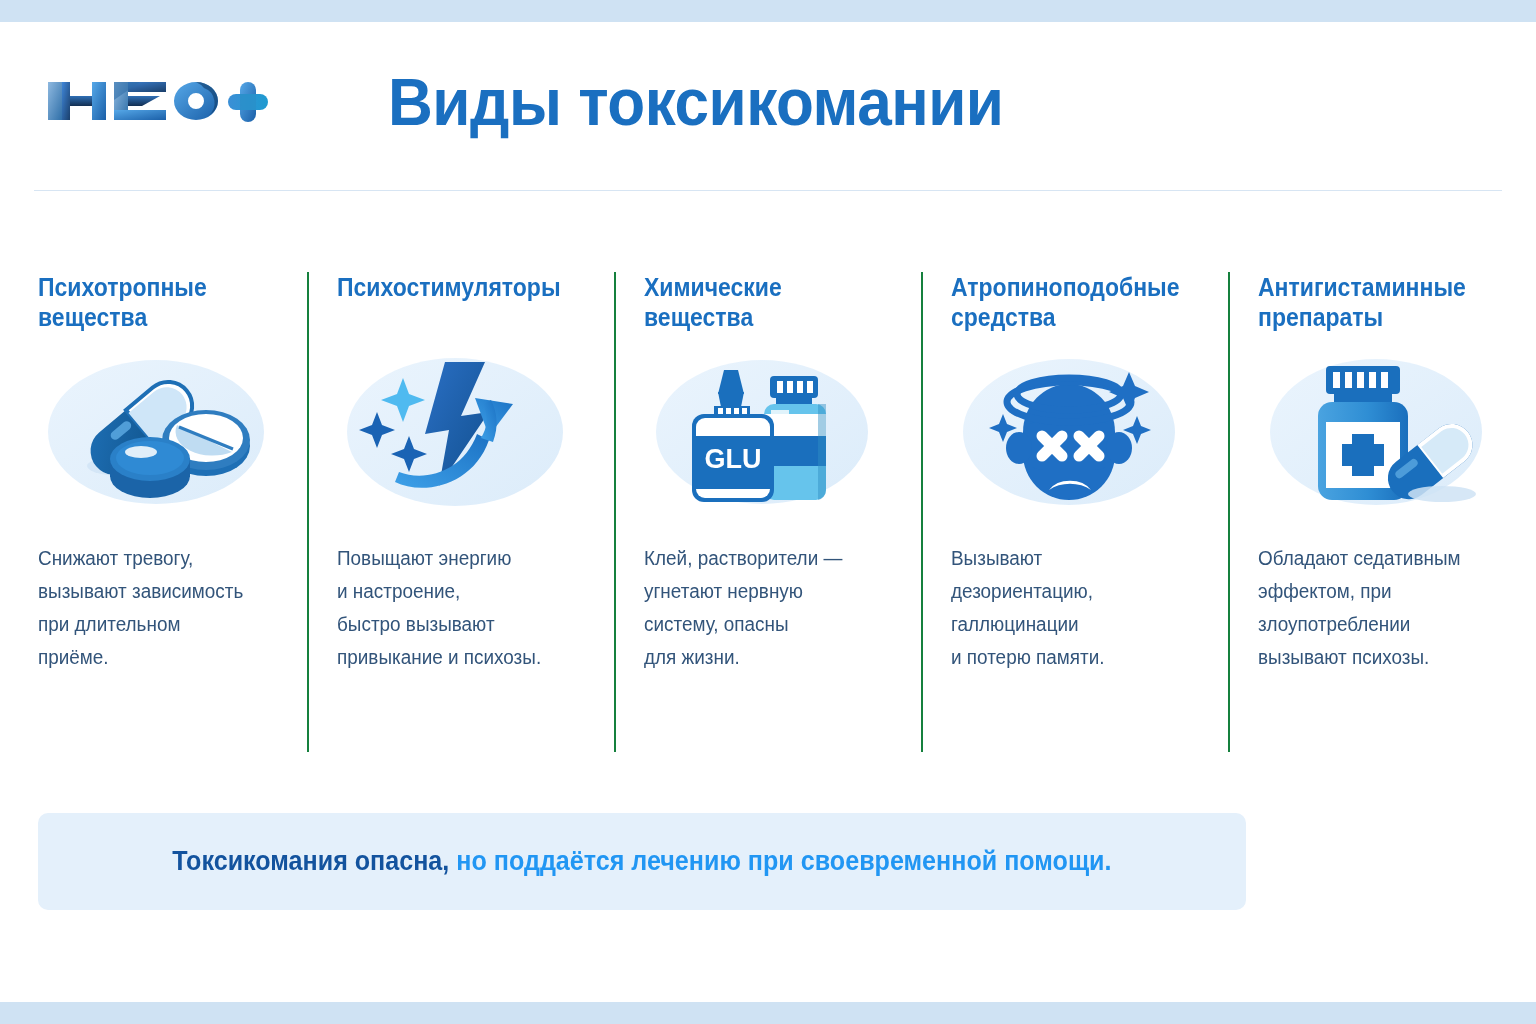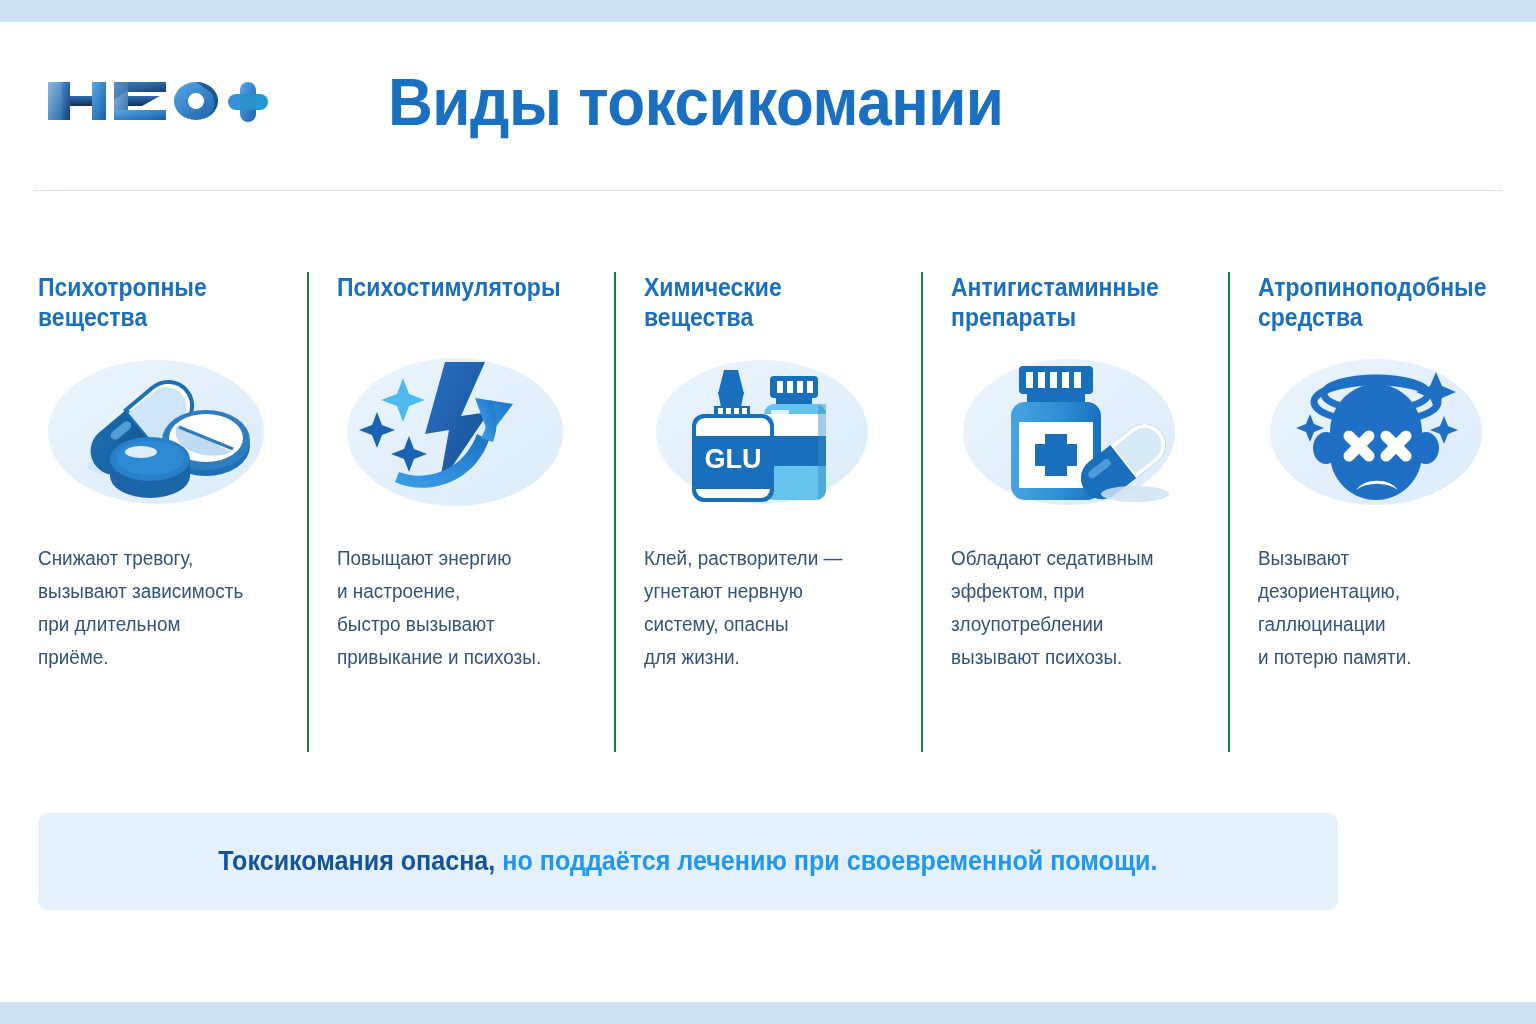--- a/index.html
+++ b/index.html
@@ -78,21 +78,21 @@
     margin-top:28px;
     font-size:19.5px;line-height:33px;
     color:#32547a;
     white-space:pre-line;
     transform:scaleX(0.97);
     transform-origin:left top;
   }
 
   
   .banner{
-    position:absolute;left:38px;top:791px;width:1300px;height:97px;
+    position:absolute;left:38px;top:791px;width:1208px;height:97px;
     background:#e4f0fb;
     border-radius:10px;
     display:flex;align-items:center;justify-content:center;
   }
   .banner-text{
     font-size:27px;font-weight:bold;
     transform:scaleX(0.93);
     white-space:nowrap;
   }
   .banner-strong{color:#13539e;}
@@ -288,20 +288,62 @@
           </g>
         </svg>
       </div>
       <div class="col-body">Клей, растворители —
 угнетают нервную
 систему, опасны
 для жизни.</div>
     </div>
 
     <div class="col">
+      <div class="col-title">Атропиноподобные
+средства</div>
+      <div class="icon-wrap">
+        <svg width="250" height="160" viewBox="0 0 250 160" xmlns="http://www.w3.org/2000/svg">
+          <defs>
+            <linearGradient id="p4bg" x1="0" y1="0" x2="1" y2="1">
+              <stop offset="0" stop-color="#eaf4fd"></stop>
+                <stop offset="1" stop-color="#dcecfa"></stop>
+            </linearGradient>
+          </defs>
+          <ellipse cx="118" cy="78" rx="106" ry="73" fill="url(#p4bg)"></ellipse>
+
+          <path d="M72,78a46,48 0 0,1 92,0v22a46,46 0 0,1 -92,0z" fill="#1f6fc4"></path>
+          <rect x="72" y="66" width="92" height="50" rx="20" fill="#1f6fc4"></rect>
+
+          <ellipse cx="68" cy="94" rx="13" ry="16" fill="#1f6fc4"></ellipse>
+          <ellipse cx="168" cy="94" rx="13" ry="16" fill="#1f6fc4"></ellipse>
+
+          <ellipse cx="118" cy="48" rx="62" ry="20" fill="none" stroke="#1f6fc4" stroke-width="7"></ellipse>
+          <ellipse cx="118" cy="40" rx="52" ry="16" fill="none" stroke="#1f6fc4" stroke-width="7"></ellipse>
+
+          <path d="M178,18 L184,32 L198,38 L184,44 L178,58 L172,44 L158,38 L172,32 Z" fill="#1f6fc4"></path>
+          <path d="M52,60 L56,70 L66,74 L56,78 L52,88 L48,78 L38,74 L48,70 Z" fill="#1f6fc4"></path>
+          <path d="M186,62 L190,72 L200,76 L190,80 L186,90 L182,80 L172,76 L182,72 Z" fill="#1f6fc4"></path>
+
+          <g stroke="#ffffff" stroke-width="11" stroke-linecap="round">
+            <line x1="91" y1="82" x2="111" y2="102"></line>
+            <line x1="111" y1="82" x2="91" y2="102"></line>
+            <line x1="128" y1="82" x2="148" y2="102"></line>
+            <line x1="148" y1="82" x2="128" y2="102"></line>
+          </g>
+
+          <path d="M98,136a24,18 0 0,1 42,0a30,22 0 0,0 -42,0z" fill="#ffffff"></path>
+        </svg>
+      </div>
+      <div class="col-body">Вызывают
+дезориентацию,
+галлюцинации
+и потерю памяти.</div>
+    </div>
+
+    <div class="col">
       <div class="col-title">Антигистаминные
 препараты</div>
       <div class="icon-wrap">
         <svg width="250" height="160" viewBox="0 0 250 160" xmlns="http://www.w3.org/2000/svg">
           <defs>
             <linearGradient id="p5bg" x1="0" y1="0" x2="1" y2="1">
               <stop offset="0" stop-color="#eaf4fd"></stop>
                 <stop offset="1" stop-color="#dcecfa"></stop>
             </linearGradient>
             <linearGradient id="bot" x1="0" y1="0" x2="1" y2="0">
@@ -336,62 +378,20 @@
           </g>
           <ellipse cx="184" cy="140" rx="34" ry="8" fill="#cfe3f5" opacity="0.85"></ellipse>
         </svg>
       </div>
       <div class="col-body">Обладают седативным
 эффектом, при
 злоупотреблении
 вызывают психозы.</div>
     </div>
 
-    <div class="col">
-      <div class="col-title">Атропиноподобные
-средства</div>
-      <div class="icon-wrap">
-        <svg width="250" height="160" viewBox="0 0 250 160" xmlns="http://www.w3.org/2000/svg">
-          <defs>
-            <linearGradient id="p4bg" x1="0" y1="0" x2="1" y2="1">
-              <stop offset="0" stop-color="#eaf4fd"></stop>
-                <stop offset="1" stop-color="#dcecfa"></stop>
-            </linearGradient>
-          </defs>
-          <ellipse cx="118" cy="78" rx="106" ry="73" fill="url(#p4bg)"></ellipse>
-
-          <path d="M72,78a46,48 0 0,1 92,0v22a46,46 0 0,1 -92,0z" fill="#1f6fc4"></path>
-          <rect x="72" y="66" width="92" height="50" rx="20" fill="#1f6fc4"></rect>
-
-          <ellipse cx="68" cy="94" rx="13" ry="16" fill="#1f6fc4"></ellipse>
-          <ellipse cx="168" cy="94" rx="13" ry="16" fill="#1f6fc4"></ellipse>
-
-          <ellipse cx="118" cy="48" rx="62" ry="20" fill="none" stroke="#1f6fc4" stroke-width="7"></ellipse>
-          <ellipse cx="118" cy="40" rx="52" ry="16" fill="none" stroke="#1f6fc4" stroke-width="7"></ellipse>
-
-          <path d="M178,18 L184,32 L198,38 L184,44 L178,58 L172,44 L158,38 L172,32 Z" fill="#1f6fc4"></path>
-          <path d="M52,60 L56,70 L66,74 L56,78 L52,88 L48,78 L38,74 L48,70 Z" fill="#1f6fc4"></path>
-          <path d="M186,62 L190,72 L200,76 L190,80 L186,90 L182,80 L172,76 L182,72 Z" fill="#1f6fc4"></path>
-
-          <g stroke="#ffffff" stroke-width="11" stroke-linecap="round">
-            <line x1="91" y1="82" x2="111" y2="102"></line>
-            <line x1="111" y1="82" x2="91" y2="102"></line>
-            <line x1="128" y1="82" x2="148" y2="102"></line>
-            <line x1="148" y1="82" x2="128" y2="102"></line>
-          </g>
-
-          <path d="M98,136a24,18 0 0,1 42,0a30,22 0 0,0 -42,0z" fill="#ffffff"></path>
-        </svg>
-      </div>
-      <div class="col-body">Вызывают
-дезориентацию,
-галлюцинации
-и потерю памяти.</div>
-    </div>
-
   </div>
 
   <div class="banner">
     <div class="banner-text">
       <span class="banner-strong">Токсикомания опасна,</span><span class="banner-light"> но поддаётся лечению при своевременной помощи.</span>
     </div>
   </div>
 
 </div>
 

